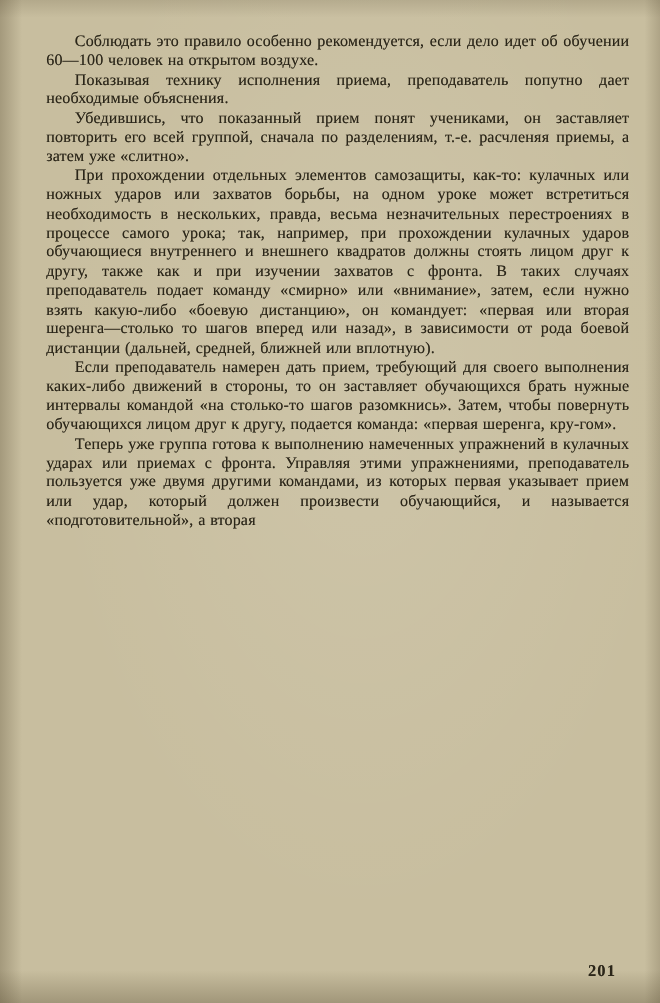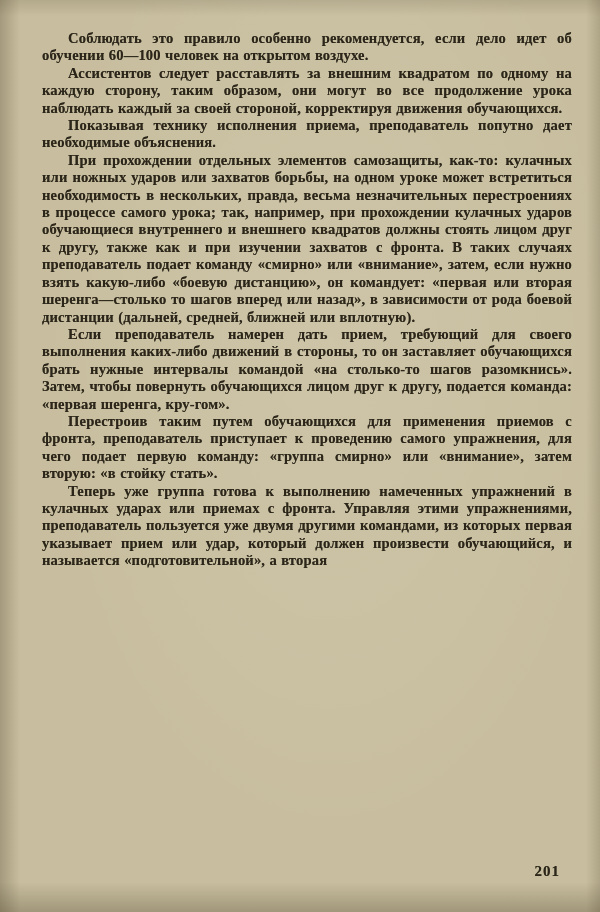--- a/index.html
+++ b/index.html
@@ -30,45 +30,44 @@
   }
   .text-block {
     width: 530px;
   }
   .para {
     margin: 0;
     text-indent: 26px;
     text-align: justify;
     font-size: 14.6px;
     line-height: 17.4px;
-    font-weight: bold;
+    font-weight: normal;
     letter-spacing: 0.15px;
     word-spacing: 0.5px;
     color: #2b2619;
     text-shadow: 0 0 0.4px rgba(43,38,25,0.55);
   }
   .page-number {
     position: absolute;
     right: 40px;
-    bottom: 32px;
+    bottom: 20px;
     font-size: 15px;
     font-weight: bold;
     letter-spacing: 1px;
     color: #2b2619;
     text-shadow: 0 0 0.4px rgba(43,38,25,0.55);
   }
 </style>
 </head>
 <body>
 
 <div class="page">
   <div class="text-block">
 
   <p class="para">Соблюдать это правило особенно рекомендуется, если дело идет об обучении 60—100 человек на открытом воздухе.</p>
-      <p class="para">Ассистентов следует расставлять за внешним квадратом по одному на каждую сторону, таким образом, они могут во все продолжение урока наблюдать каждый за своей стороной, корректируя движения обучающихся.</p>
       <p class="para">Показывая технику исполнения приема, преподаватель попутно дает необходимые объяснения.</p>
+      <p class="para">Убедившись, что показанный прием понят учениками, он заставляет повторить его всей группой, сначала по разделениям, т.-е. расчленяя приемы, а затем уже «слитно».</p>
       <p class="para">При прохождении отдельных элементов самозащиты, как-то: кулачных или ножных ударов или захватов борьбы, на одном уроке может встретиться необходимость в нескольких, правда, весьма незначительных перестроениях в процессе самого урока; так, например, при прохождении кулачных ударов обучающиеся внутреннего и внешнего квадратов должны стоять лицом друг к другу, также как и при изучении захватов с фронта. В таких случаях преподаватель подает команду «смирно» или «внимание», затем, если нужно взять какую-либо «боевую дистанцию», он командует: «первая или вторая шеренга—столько то шагов вперед или назад», в зависимости от рода боевой дистанции (дальней, средней, ближней или вплотную).</p>
       <p class="para">Если преподаватель намерен дать прием, требующий для своего выполнения каких-либо движений в стороны, то он заставляет обучающихся брать нужные интервалы командой «на столько-то шагов разомкнись». Затем, чтобы повернуть обучающихся лицом друг к другу, подается команда: «первая шеренга, кру-гом».</p>
-      <p class="para">Перестроив таким путем обучающихся для применения приемов с фронта, преподаватель приступает к проведению самого упражнения, для чего подает первую команду: «группа смирно» или «внимание», затем вторую: «в стойку стать».</p>
       <p class="para">Теперь уже группа готова к выполнению намеченных упражнений в кулачных ударах или приемах с фронта. Управляя этими упражнениями, преподаватель пользуется уже двумя другими командами, из которых первая указывает прием или удар, который должен произвести обучающийся, и называется «подготовительной», а вторая</p>
     </div>
   <div class="page-number">201</div>
 </div>
 
 </body></html>

